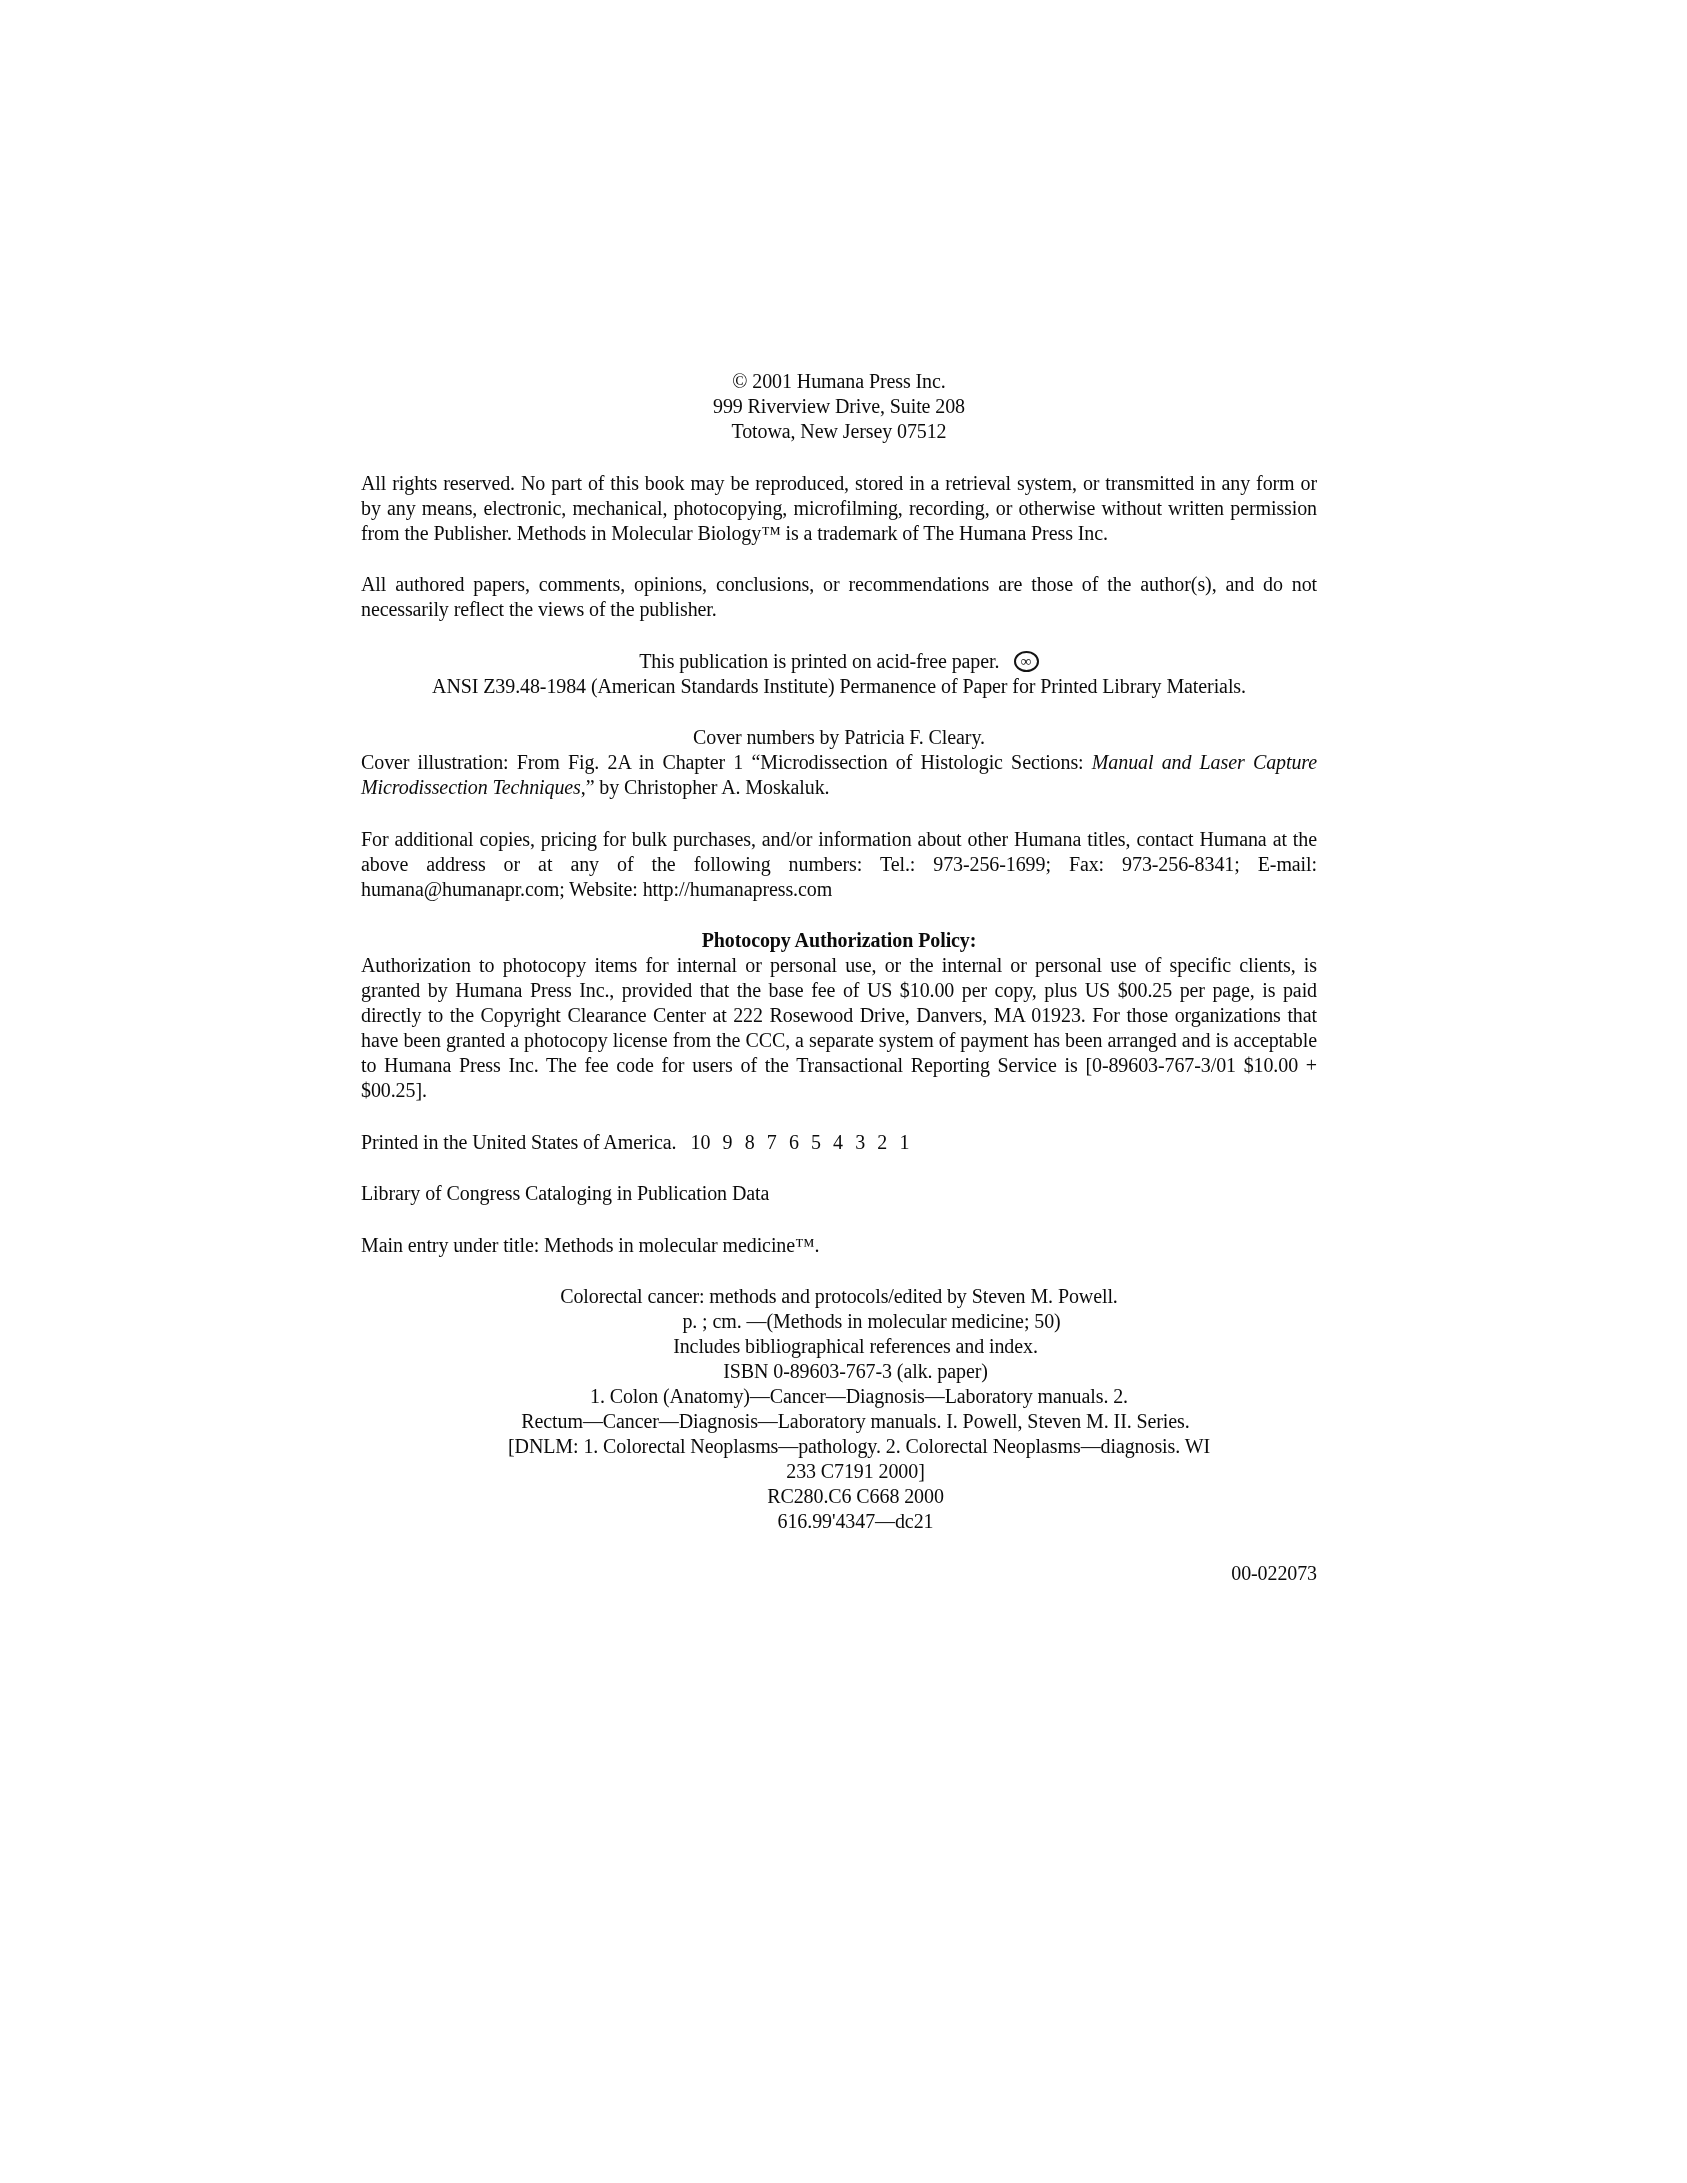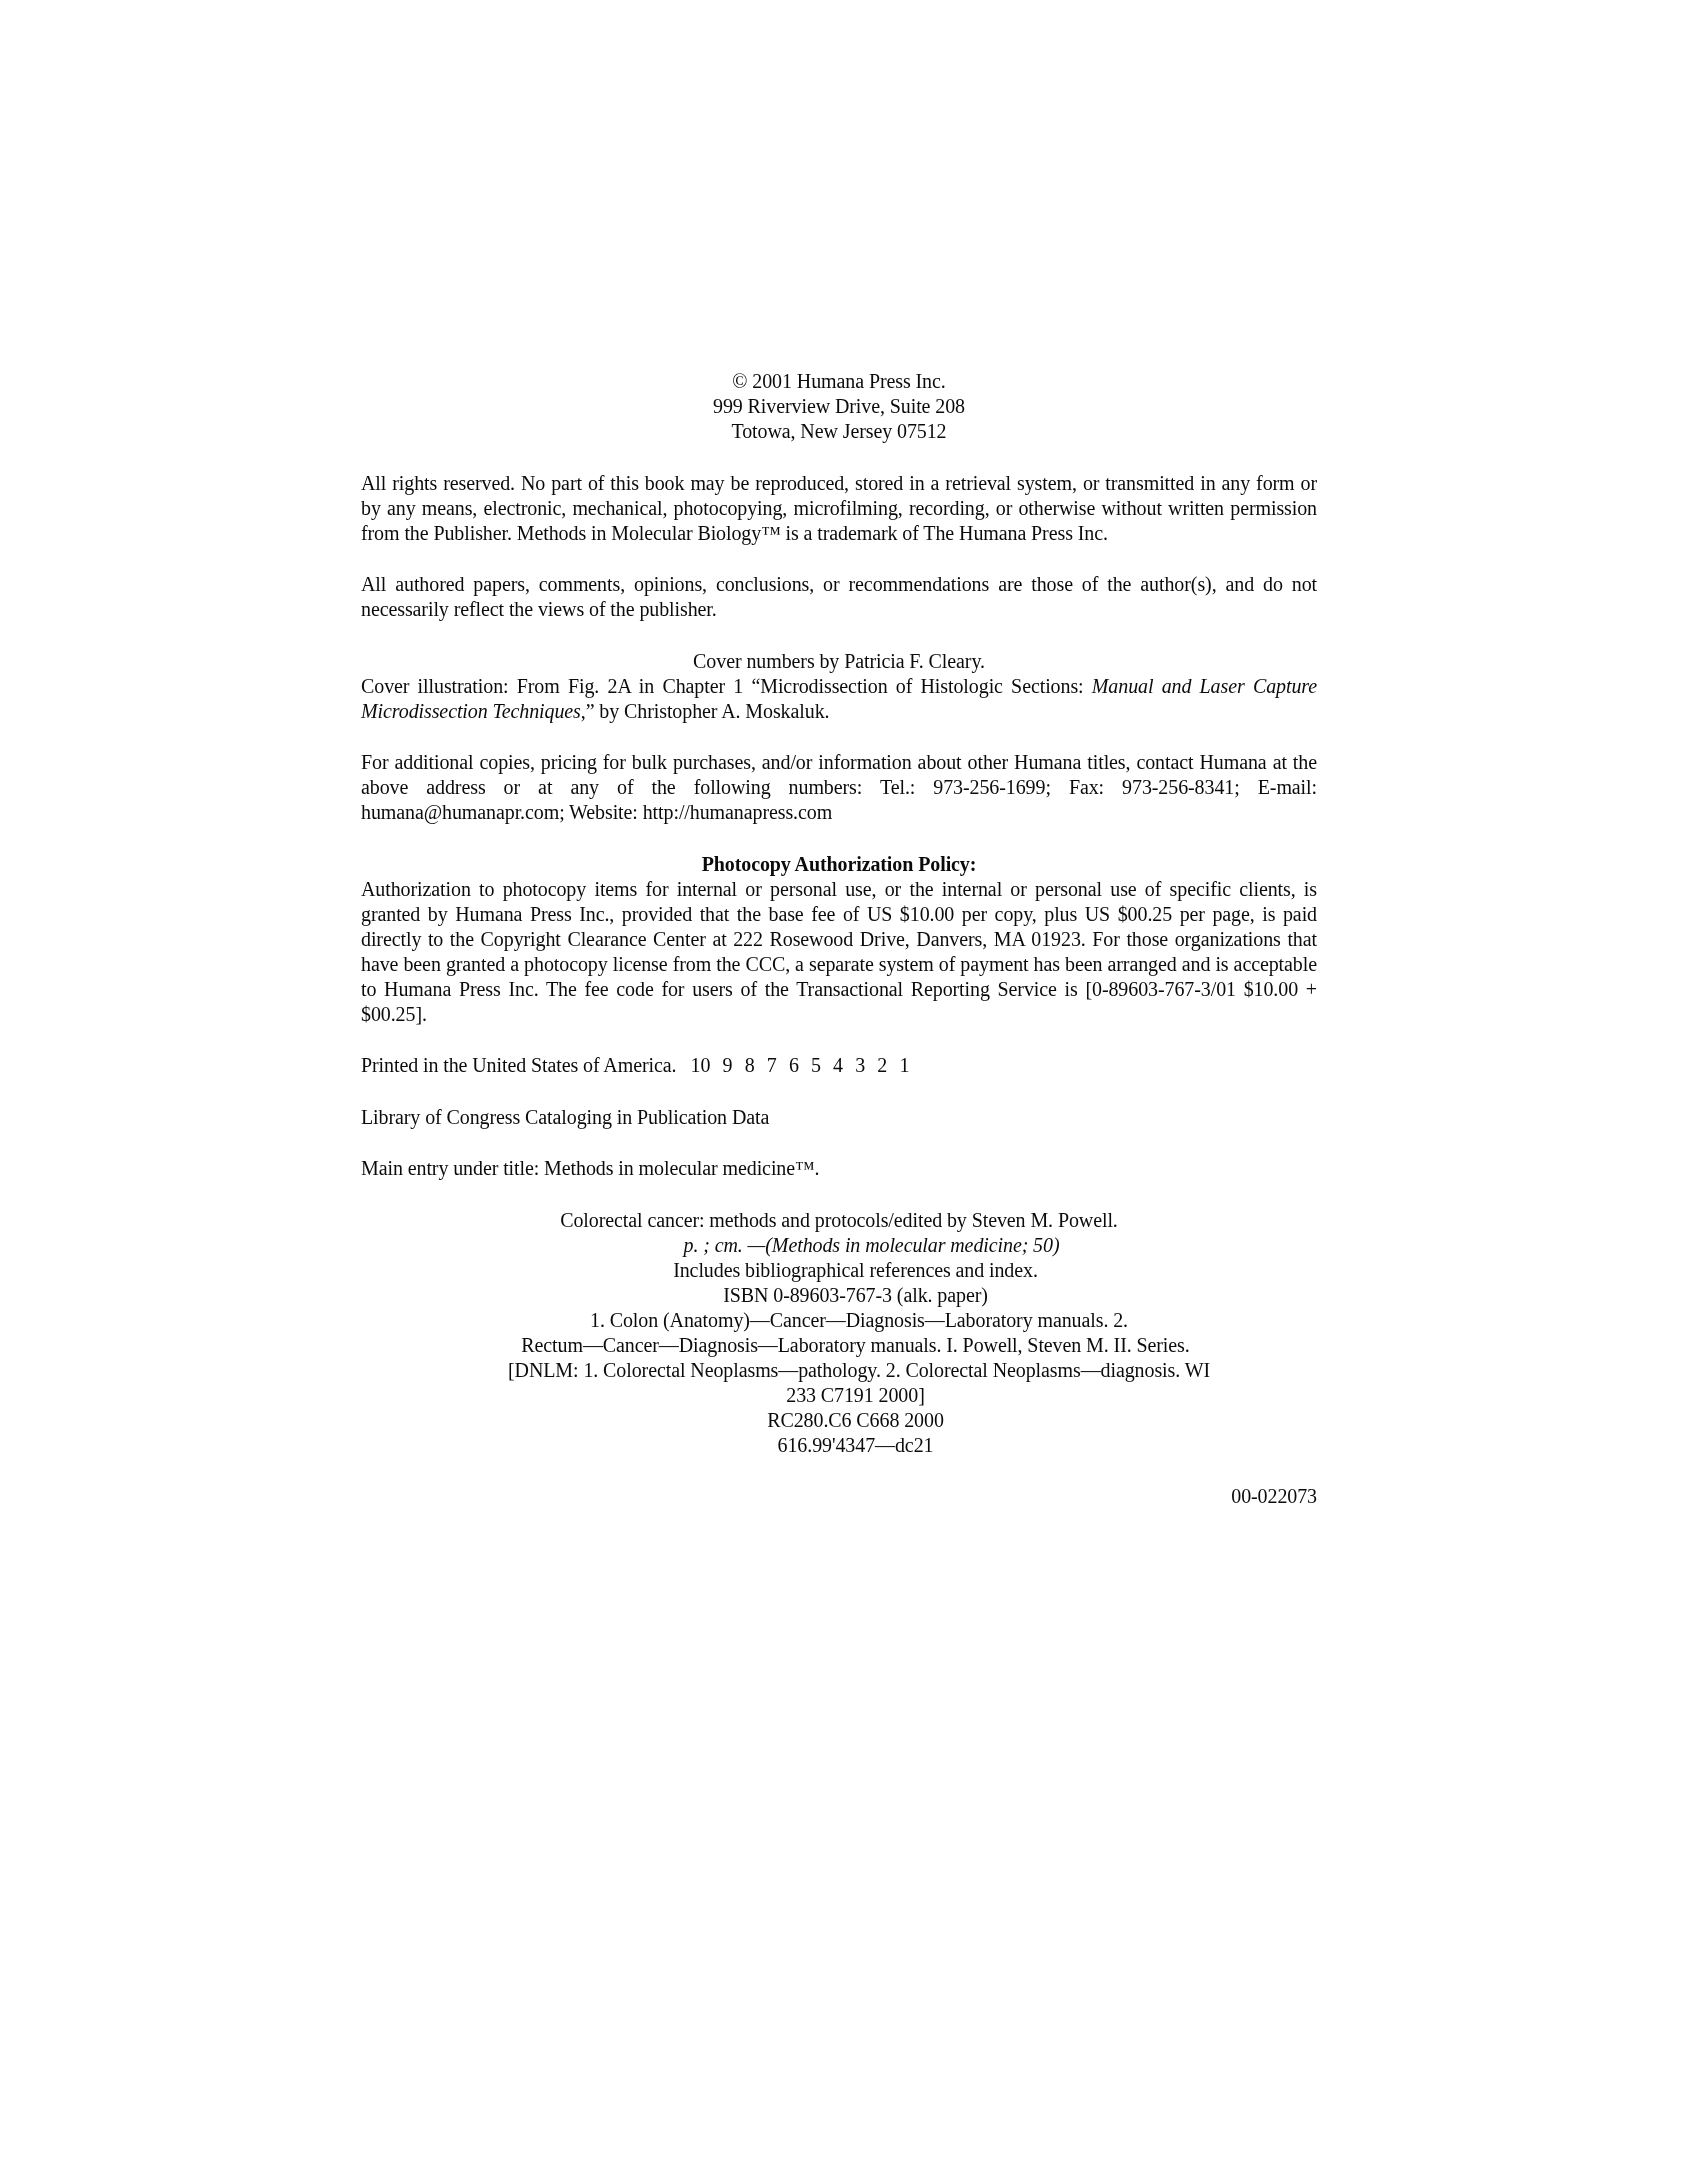--- a/index.html
+++ b/index.html
@@ -16,39 +16,46 @@
   .bold{font-weight:bold;}
   .ital{font-style:italic;}
   .line{margin:0;text-align:center;}
   .inf-circle{
     display:inline-block;border:2px solid #141414;border-radius:50%;
     padding:0 5.3px 1.3px 5.3px;font-size:15px;line-height:16px;
     vertical-align:2px;margin-left:9.3px;letter-spacing:0;
   }
   .ind-a{padding-left:33px;}
   .ind-b{padding-left:40px;}
-  .ind-c{padding-left:65px;font-style:italic;}
+  .ind-c{padding-left:65px;}
   .run-numbers{word-spacing:7.3px;margin-left:9.3px;}
   .right{text-align:right;}
 </style>
 </head>
 <body>
 
 <div class="column">
 
   <div class="para">
     <div class="line">© 2001 Humana Press Inc.</div>
     <div class="line">999 Riverview Drive, Suite 208</div>
     <div class="line">Totowa, New Jersey 07512</div>
   </div>
 
   <p class="para just">All rights reserved. No part of this book may be reproduced, stored in a retrieval system, or transmitted in any form or by any means, electronic, mechanical, photocopying, microfilming, recording, or otherwise without written permission from the Publisher. Methods in Molecular Biology™ is a trademark of The Humana Press Inc.</p>
 
   <p class="para just">All authored papers, comments, opinions, conclusions, or recommendations are those of the author(s), and do not necessarily reflect the views of the publisher.</p>
 
+  <div class="para">
+    <div class="line">
+      <span>This publication is printed on acid-free paper.</span>
+      <span class="inf-circle">∞</span>
+    </div>
+    <div class="line">ANSI Z39.48-1984 (American Standards Institute) Permanence of Paper for Printed Library Materials.</div>
+  </div>
 
   <div class="para just">
     <div class="line">Cover numbers by Patricia F. Cleary.</div>
     <div class="just"><span>Cover illustration: From Fig. 2A in Chapter 1 “Microdissection of Histologic Sections: </span><span class="ital">Manual and Laser Capture Microdissection Techniques</span><span>,” by Christopher A. Moskaluk.</span></div>
   </div>
 
   <p class="para just">For additional copies, pricing for bulk purchases, and/or information about other Humana titles, contact Humana at the above address or at any of the following numbers: Tel.: 973-256-1699; Fax: 973-256-8341; E-mail: humana@humanapr.com; Website: http://humanapress.com</p>
 
   <div class="para">
     <div class="line bold">Photocopy Authorization Policy:</div>

